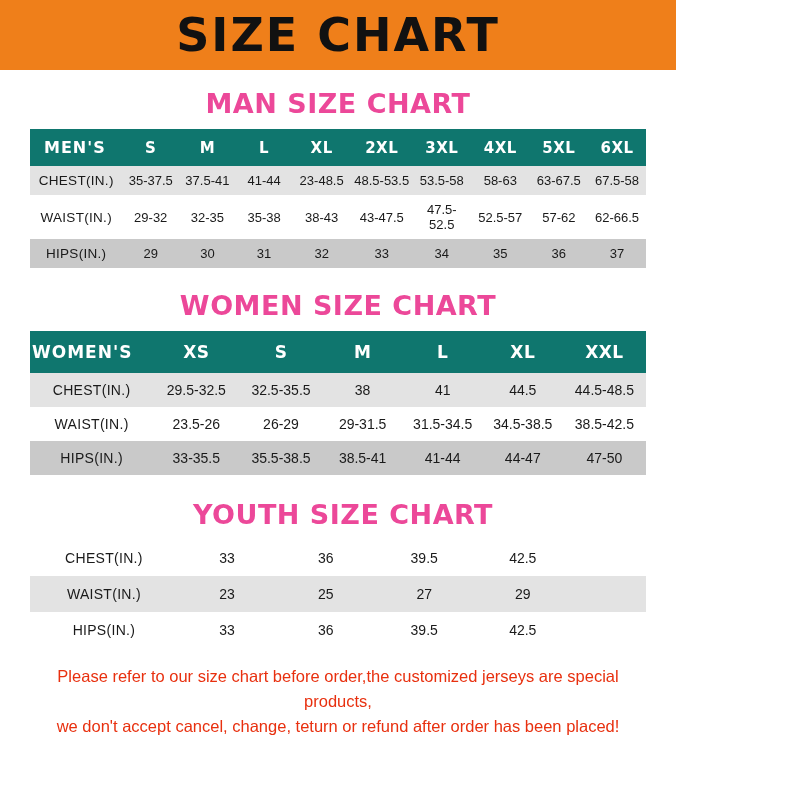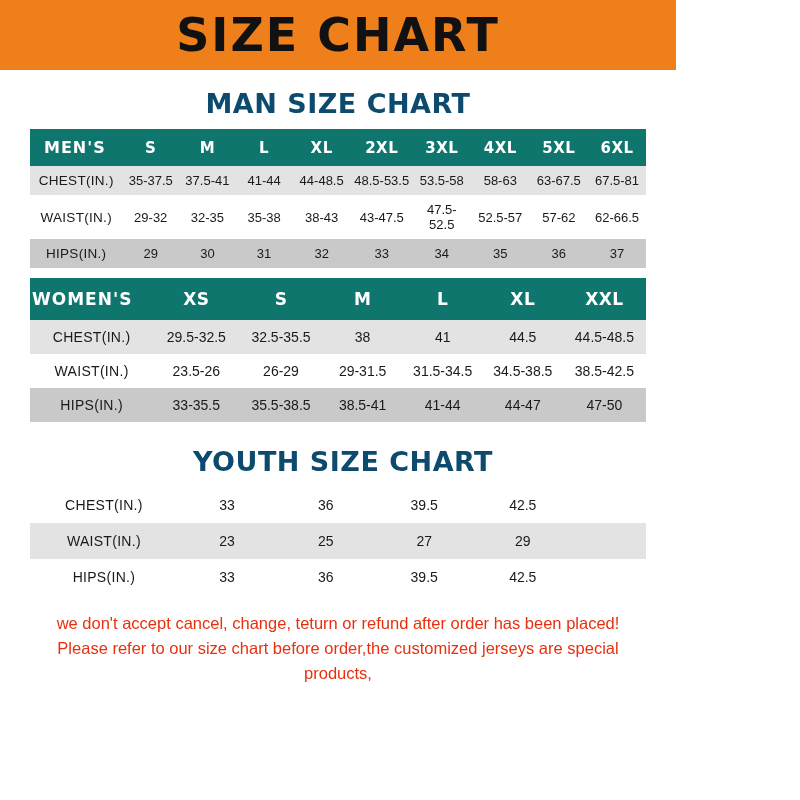--- a/index.html
+++ b/index.html
@@ -37,21 +37,21 @@
     color: #111111;
     line-height: 1;
     text-align: center;
   }
   
   .section-title {
     text-align: center;
     font-family: "DejaVu Sans", sans-serif;
     font-weight: bold;
     font-size: 27px;
-    color: #0c4a6e;
+    color: #ec4899;
     letter-spacing: 0.5px;
   }
   .man-title { margin-top: 18px; }
   .women-title { margin-top: 22px; }
   .youth-title { margin-top: 24px; margin-left: 10px; }
 
   
   .table-wrap {
     margin: 10px 30px 0 30px;
   }
@@ -150,26 +150,26 @@
           <th>3XL</th>
           <th>4XL</th>
           <th>5XL</th>
           <th>6XL</th>
         </tr>
         <tr class="band-light">
           <td class="rowlabel">CHEST(IN.)</td>
           <td>35-37.5</td>
           <td>37.5-41</td>
           <td>41-44</td>
-          <td>44-48.5</td>
+          <td>23-48.5</td>
           <td>48.5-53.5</td>
           <td>53.5-58</td>
           <td>58-63</td>
           <td>63-67.5</td>
-          <td>67.5-81</td>
+          <td>67.5-58</td>
         </tr>
         <tr class="band-white">
           <td class="rowlabel">WAIST(IN.)</td>
           <td>29-32</td>
           <td>32-35</td>
           <td>35-38</td>
           <td>38-43</td>
           <td>43-47.5</td>
           <td>47.5-52.5</td>
           <td>52.5-57</td>
@@ -185,20 +185,21 @@
           <td>33</td>
           <td>34</td>
           <td>35</td>
           <td>36</td>
           <td>37</td>
         </tr>
       </tbody>
     </table>
   </div>
 
+  <div class="section-title women-title">WOMEN SIZE CHART</div>
   <div class="table-wrap">
     <table class="size-table" id="women-table">
       <colgroup>
         <col style="width:20%">
           <col style="width:14%">
           <col style="width:13.5%">
           <col style="width:13%">
         <col style="width:13%">
           <col style="width:13%">
           <col style="width:13.5%">
@@ -278,17 +279,17 @@
           <td>36</td>
           <td>39.5</td>
           <td>42.5</td>
           <td></td>
         </tr>
       </tbody>
     </table>
   </div>
 
   <div class="note">
+    <span class="note-line">Please refer to our size chart before order,the customized jerseys are special products,</span>
     <span class="note-line">we don't accept cancel, change, teturn or refund after order has been placed!</span>
-    <span class="note-line">Please refer to our size chart before order,the customized jerseys are special products,</span>
   </div>
 
 </div>
 
 </body></html>

